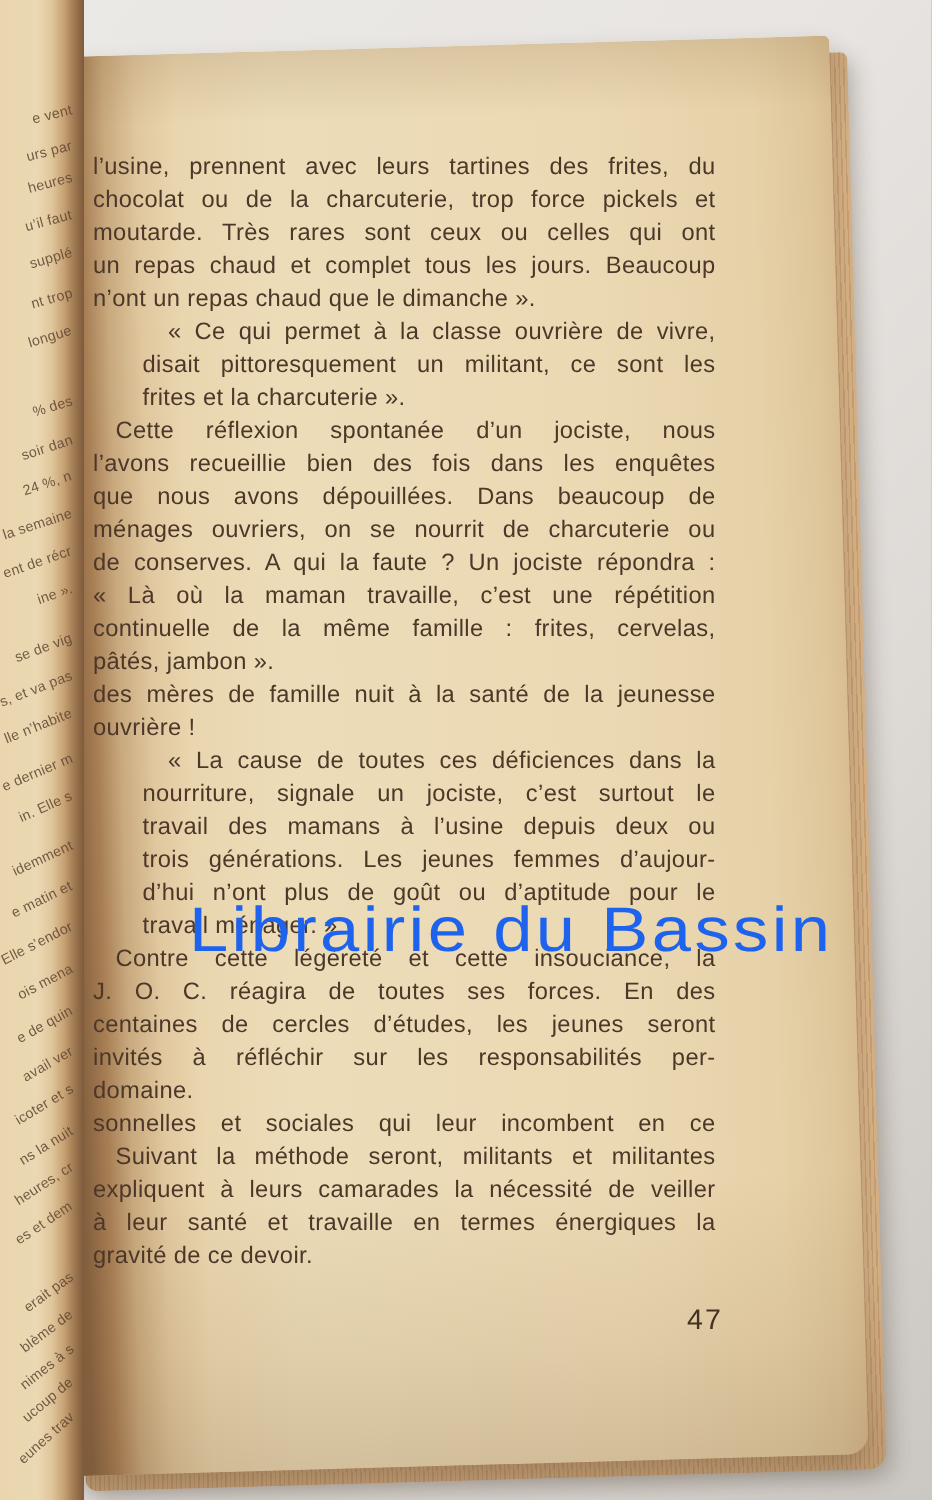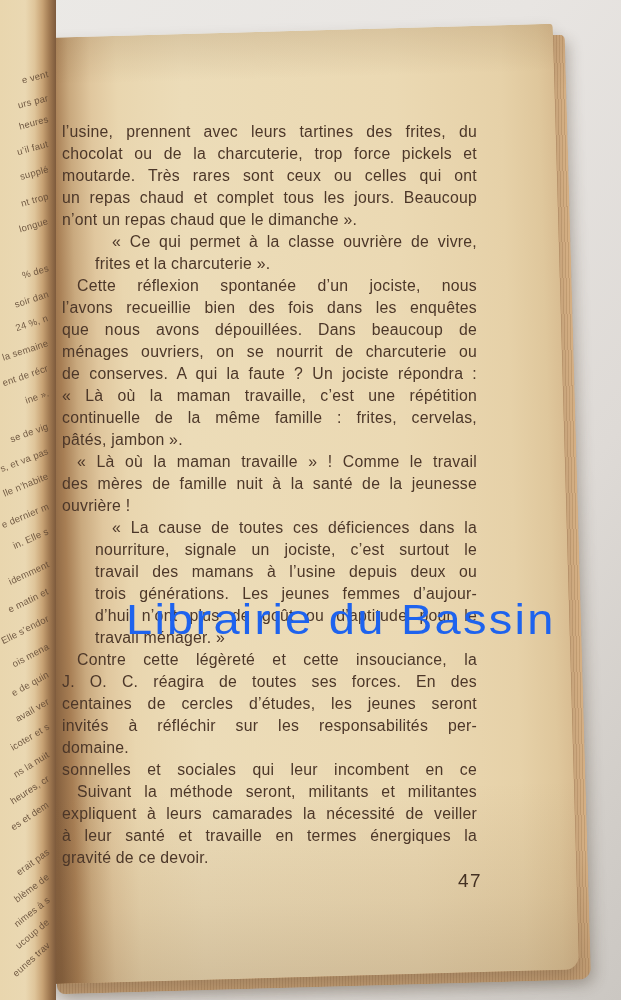--- a/index.html
+++ b/index.html
@@ -34,21 +34,21 @@
   }
   .strip .frag{
     position:absolute;right:8px;white-space:nowrap;
     font-size:9.5px;color:#5d4531;letter-spacing:.2px;opacity:.85;
     transform-origin:right center;
   }
   
   .text{
     position:absolute;left:62px;top:101px;width:415px;z-index:4;
     font-size:15.8px;line-height:22px;letter-spacing:.25px;
-    color:#4c3729;text-align:justify;margin-top:20px;
+    color:#4c3729;text-align:justify;
   }
   .para{margin:0;}
   .para.quote{margin-left:33px;}
   .line{height:22px;text-align:justify;text-align-last:justify;}
   .line.last{text-align-last:left;}
   .para.body  > .line.first{padding-left:15px;}
   .para.quote > .line.first{padding-left:17px;}
   .pagenum{
     position:absolute;left:458px;top:870px;z-index:4;
     font-size:19px;color:#443122;letter-spacing:1.5px;
@@ -104,34 +104,34 @@
   <div class="text" style="color: rgb(76, 55, 41);">
       <div class="para cont">
         <div class="line first">l’usine, prennent avec leurs tartines des frites, du</div>
         <div class="line">chocolat ou de la charcuterie, trop force pickels et</div>
         <div class="line">moutarde. Très rares sont ceux ou celles qui ont</div>
         <div class="line">un repas chaud et complet tous les jours. Beaucoup</div>
         <div class="line last">n’ont un repas chaud que le dimanche ».</div>
       </div>
       <div class="para quote">
         <div class="line first">« Ce qui permet à la classe ouvrière de vivre,</div>
+        <div class="line">disait pittoresquement un militant, ce sont les</div>
         <div class="line last">frites et la charcuterie ».</div>
       </div>
       <div class="para body">
         <div class="line first">Cette réflexion spontanée d’un jociste, nous</div>
         <div class="line">l’avons recueillie bien des fois dans les enquêtes</div>
         <div class="line">que nous avons dépouillées. Dans beaucoup de</div>
         <div class="line">ménages ouvriers, on se nourrit de charcuterie ou</div>
         <div class="line">de conserves. A qui la faute ? Un jociste répondra :</div>
         <div class="line">« Là où la maman travaille, c’est une répétition</div>
         <div class="line">continuelle de la même famille : frites, cervelas,</div>
         <div class="line last">pâtés, jambon ».</div>
       </div>
       <div class="para body">
-        <div class="line first">« Là où la maman travaille » ! Comme le travail</div>
         <div class="line">des mères de famille nuit à la santé de la jeunesse</div>
         <div class="line last">ouvrière !</div>
       </div>
       <div class="para quote">
         <div class="line first">« La cause de toutes ces déficiences dans la</div>
         <div class="line">nourriture, signale un jociste, c’est surtout le</div>
         <div class="line">travail des mamans à l’usine depuis deux ou</div>
         <div class="line">trois générations. Les jeunes femmes d’aujour-</div>
         <div class="line">d’hui n’ont plus de goût ou d’aptitude pour le</div>
         <div class="line last">travail ménager. »</div>

